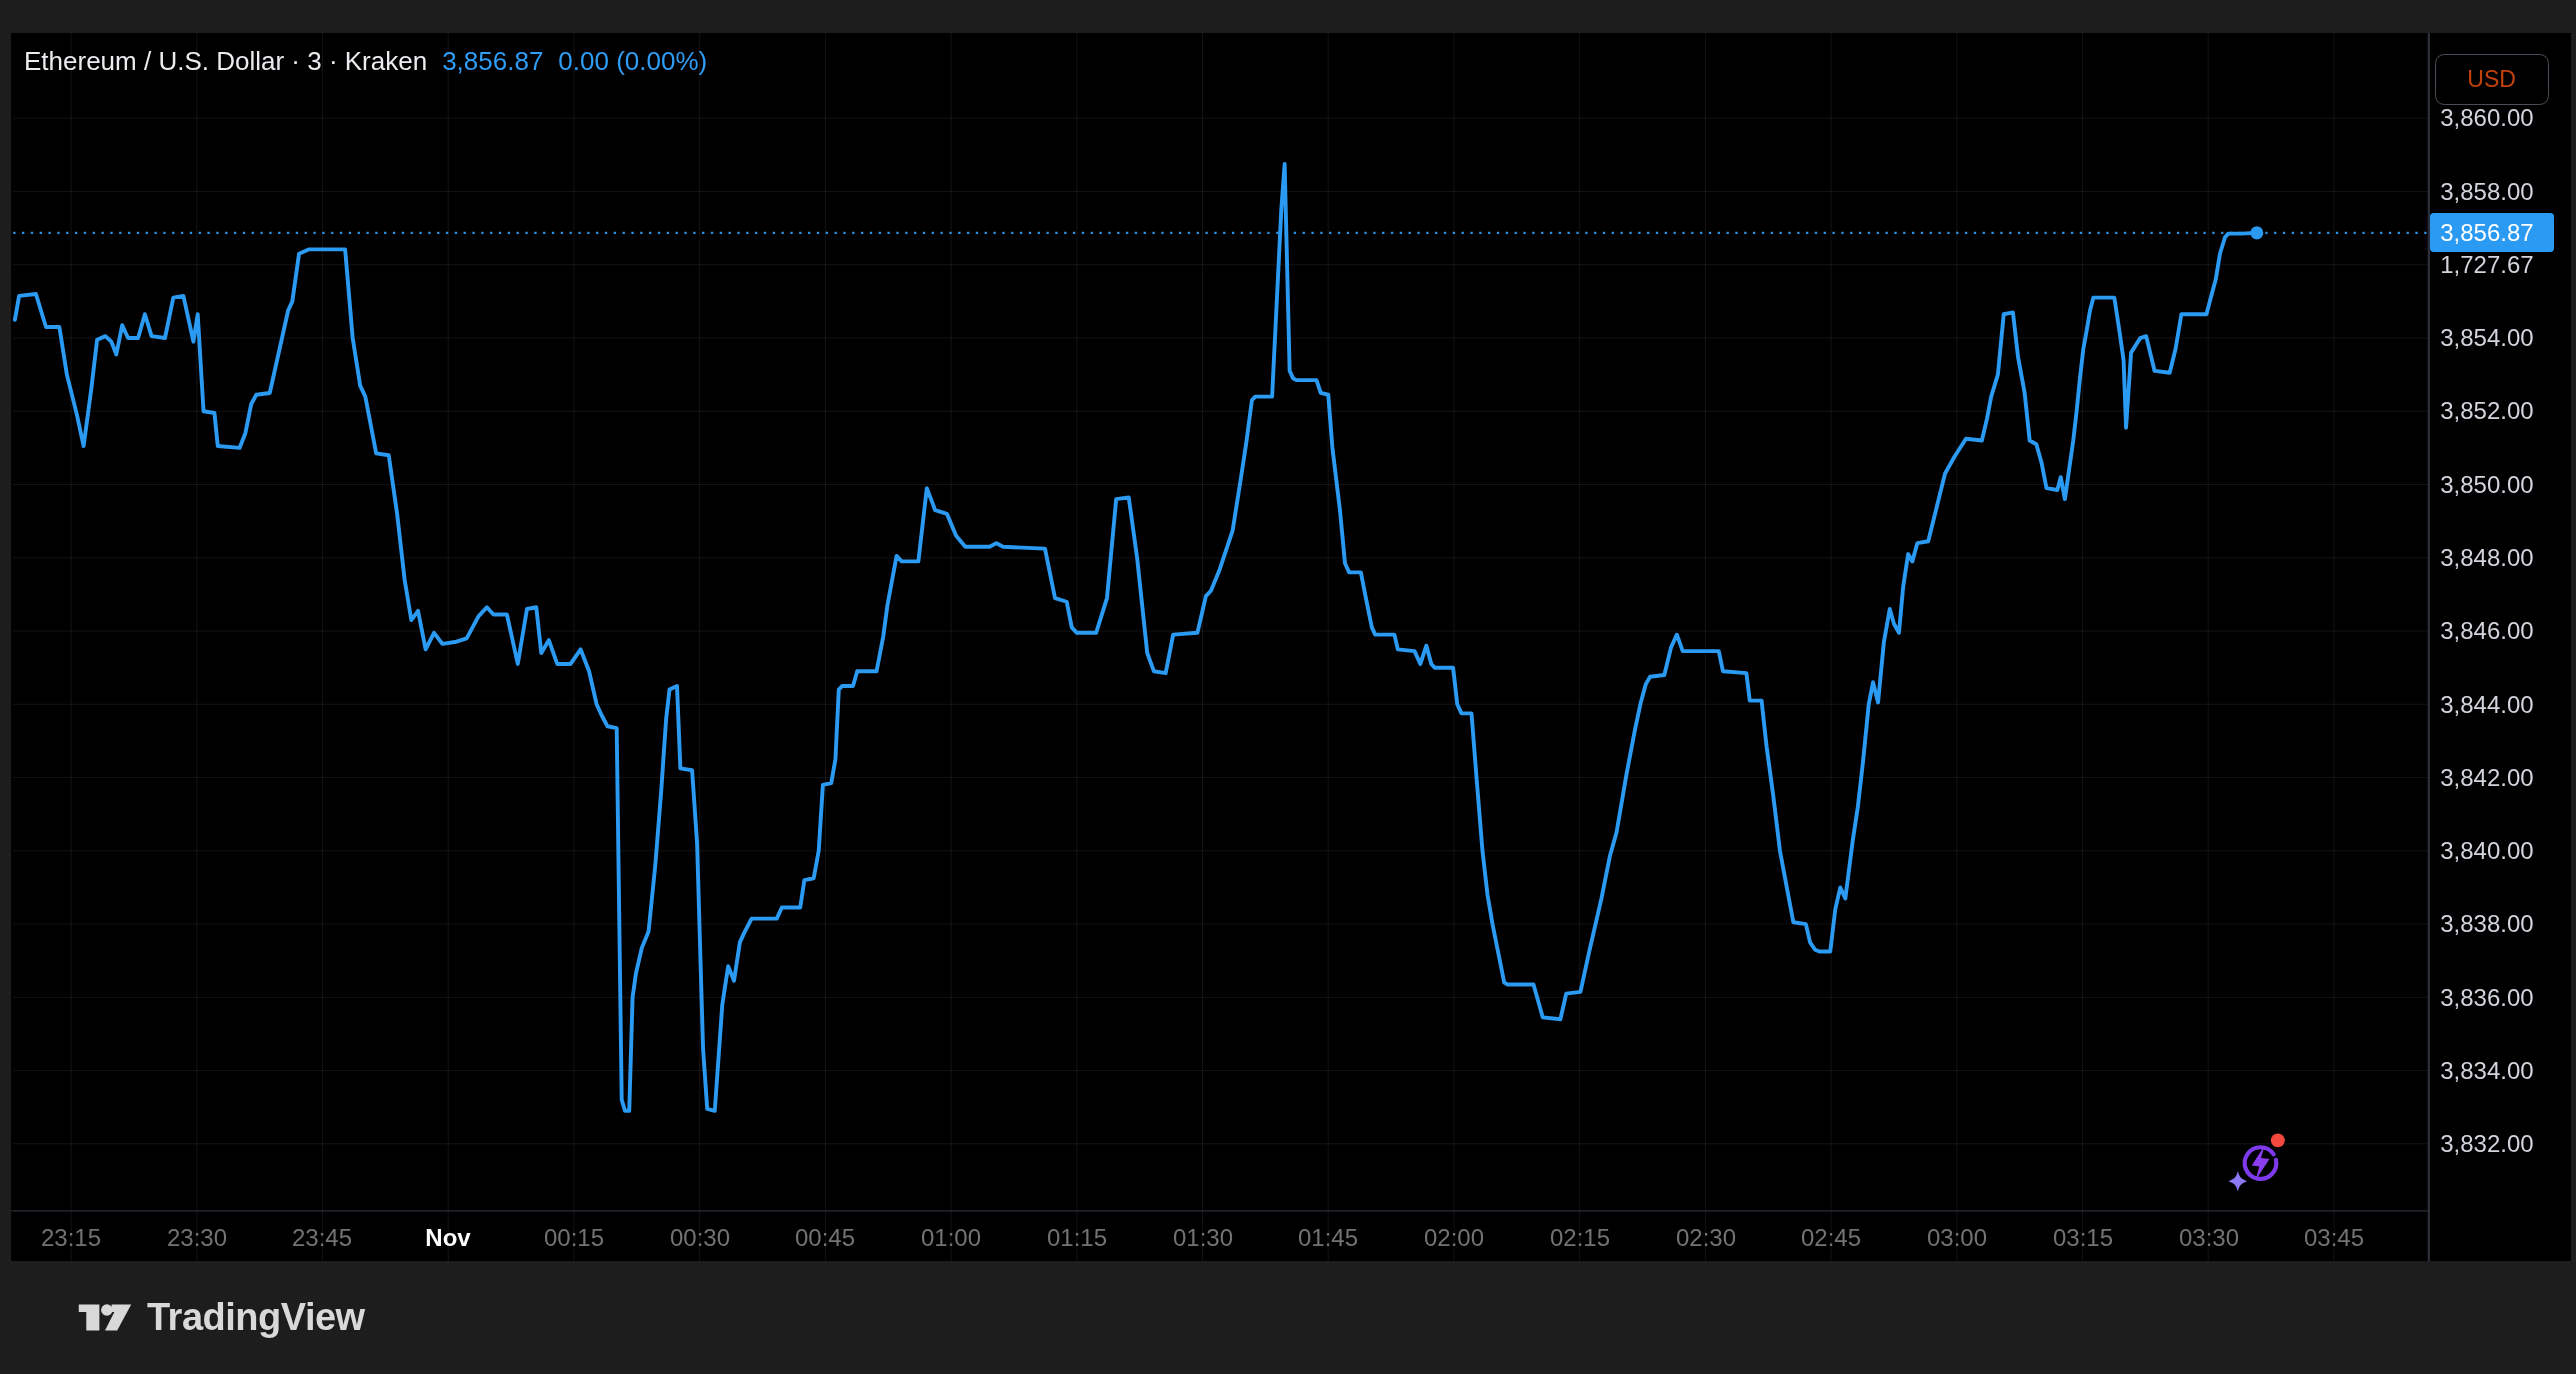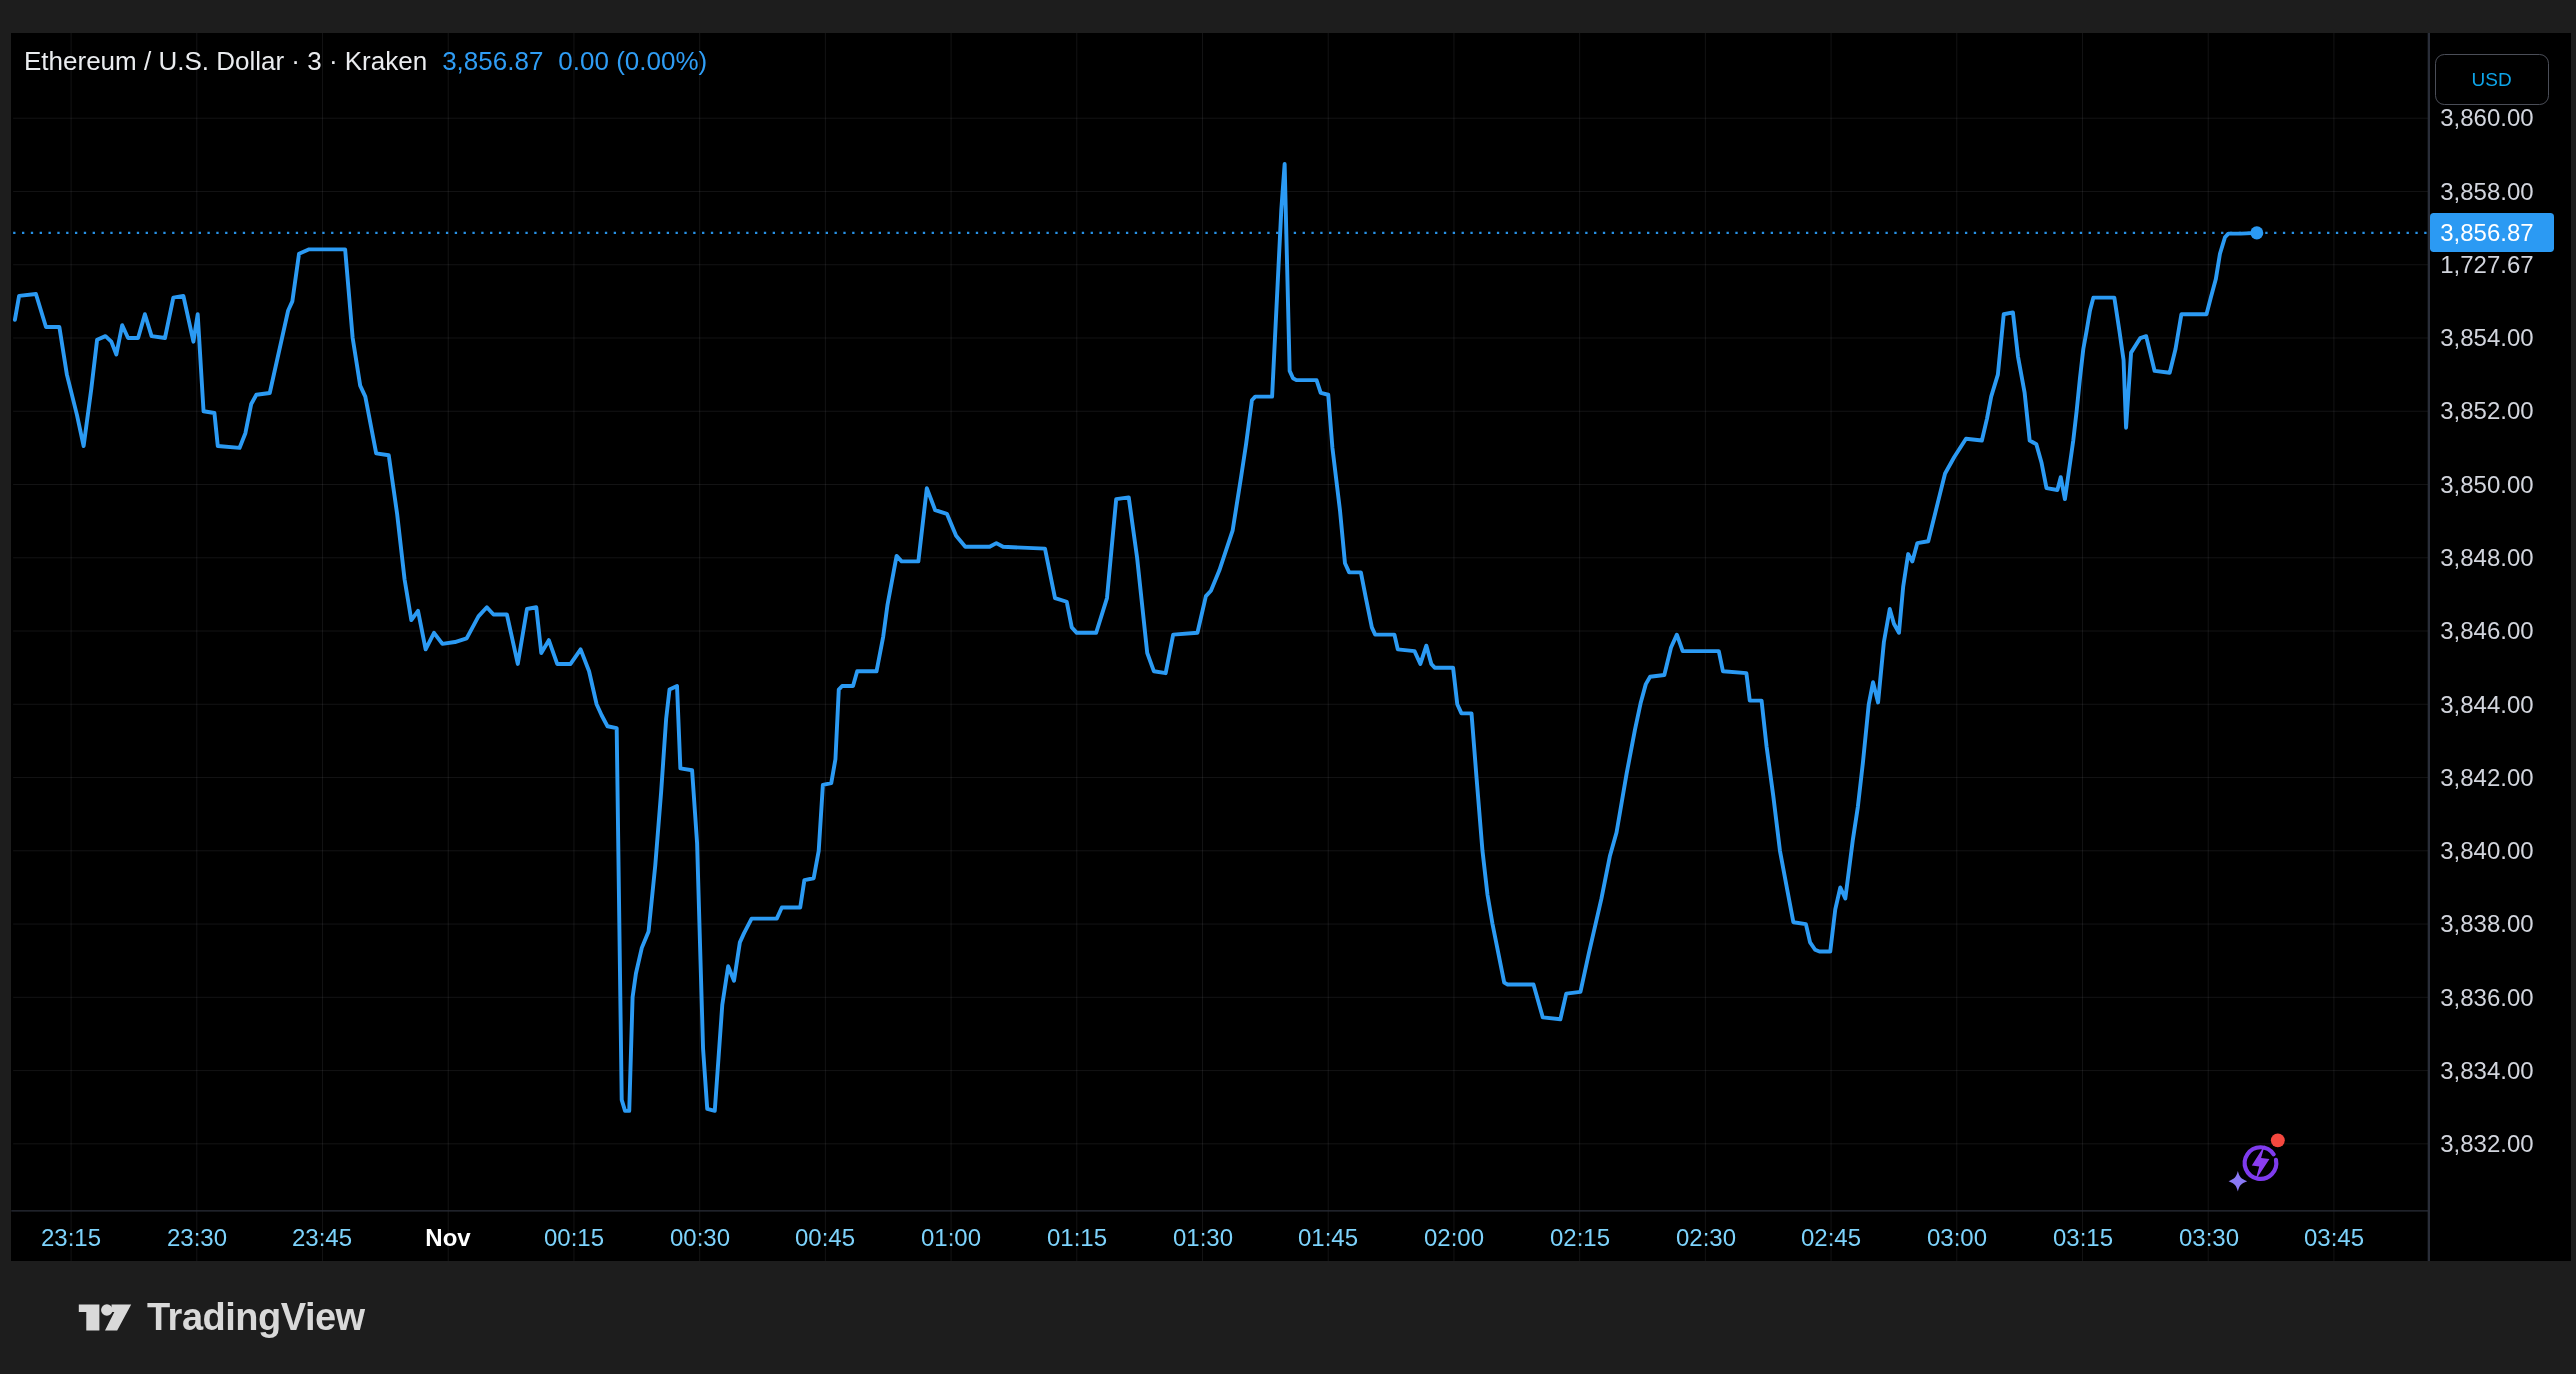--- a/index.html
+++ b/index.html
@@ -12,33 +12,33 @@
   
   .chart-box{position:absolute;left:11px;top:33px;width:2559px;height:1229px;background:#000;}
   .plot-svg{position:absolute;left:0;top:0;}
   
   .chart-header{position:absolute;left:13px;top:13px;display:flex;align-items:center;gap:15px;
                 font-size:26px;z-index:5;}
   .chart-header .symbol{color:#eaecef;}
   .chart-header .blue{color:#2f9df5;}
   
   .time-axis{position:absolute;left:0;top:1178px;width:2418px;height:51px;}
-  .time-label{position:absolute;top:13px;transform:translateX(-50%);font-size:24px;color:#7dd3fc;white-space:nowrap;}
+  .time-label{position:absolute;top:13px;transform:translateX(-50%);font-size:24px;color:#737373;white-space:nowrap;}
   .time-label.bold{font-weight:bold;color:#ffffff;}
   
   .price-axis{position:absolute;left:2418px;top:0;width:141px;height:1229px;background:#000;
               border-left:0.9px solid #2a2e39;}
   .price-label{position:absolute;left:10.2px;font-size:24px;color:#d2d5dd;white-space:nowrap;}
   .price-badge{position:absolute;left:0px;width:124px;height:39px;background:#2b9af3;border-radius:3.7px;
                display:flex;align-items:center;z-index:6;}
   .price-badge span{margin-left:10.2px;font-size:24px;color:#fff;}
   .usd-button{position:absolute;left:4.6px;top:21.4px;width:112px;height:49px;border:1.9px solid #4b4e58;
               border-radius:9.3px;background:transparent;display:flex;align-items:center;justify-content:center;
               cursor:pointer;z-index:7;}
-  .usd-button span{font-size:19px;color:#0ea5e9;}
+  .usd-button span{font-size:23px;color:#c2410c;}
   
   .footer{position:absolute;left:0;bottom:0;width:100%;height:113px;background:#1d1d1d;
           display:flex;align-items:center;padding-left:44px;}
   .tv-logo{display:flex;align-items:center;margin-left:32px;gap:13px;cursor:pointer;}
   .tv-logo-text{font-size:38px;font-weight:bold;color:#d9d9d9;letter-spacing:-0.5px;}
 </style>
 </head>
 <body>
 
 <div class="screen">

